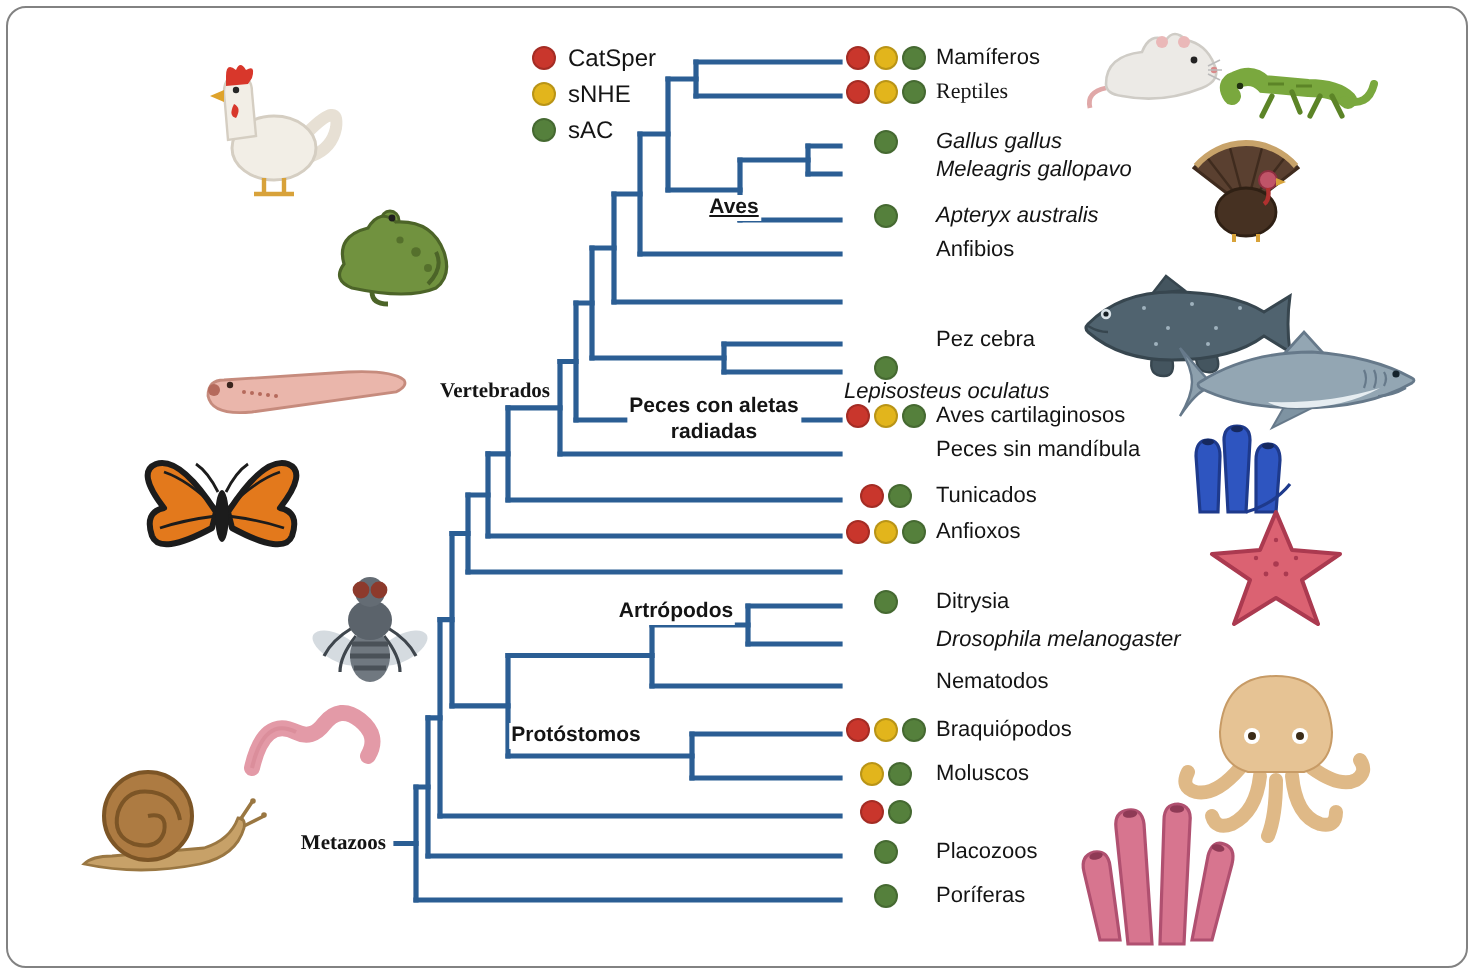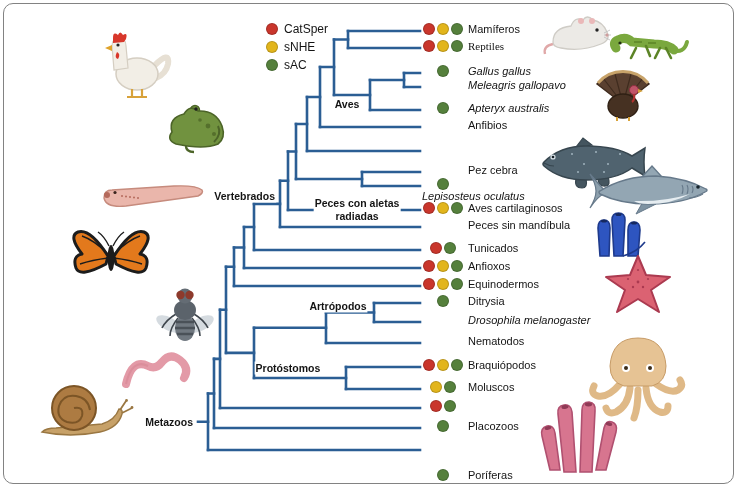--- a/index.html
+++ b/index.html
@@ -11,21 +11,21 @@
   .legend-row{display:flex;align-items:center;gap:6px;height:13px;}
   .legend-label{font-size:12px;color:#141414;}
   .dot{width:12px;height:12px;border-radius:50%;border:1px solid rgba(0,0,0,0.18);box-sizing:border-box;flex:0 0 auto;}
   .taxa-layer,.clade-layer,.illus-layer{position:absolute;inset:0;}
   .taxon-row{position:absolute;left:420px;height:17px;display:flex;align-items:flex-start;}
   .dots{width:46px;display:flex;justify-content:center;gap:2px;}
   .taxon-label{font-size:11px;white-space:nowrap;margin-left:2px;color:#141414;}
   .italic{font-style:italic;}
   .clade{position:absolute;font-size:10.5px;font-weight:bold;white-space:nowrap;color:#141414;}
   .clade.center{transform:translate(-50%,-50%);}
-  .clade.right{transform:translate(-100%,-50%);}
+  .clade.right{transform:translate(-100%,-50%);font-family:Liberation Serif, serif;}
   .clade .line{line-height:13px;text-align:center;background:#fff;padding:0 1px;}
   .illus{position:absolute;}
 </style>
 </head>
 <body>
 
 <div class="stage">
 
   <svg class="tree" width="737" height="487" viewBox="0 0 737 487">
     <g stroke="#2b5e94" stroke-width="2.6" fill="none" stroke-linecap="square">
@@ -120,28 +120,20 @@
         <span class="taxon-label">Tunicados</span>
       </div>
       <div class="taxon-row" style="top: 259.5px;">
         <span class="dots">
           <span class="dot" style="background: rgb(201, 54, 44);"></span>
           <span class="dot" style="background: rgb(226, 181, 28);"></span>
           <span class="dot" style="background: rgb(85, 128, 60);"></span>
         </span>
         <span class="taxon-label">Anfioxos</span>
       </div>
-      <div class="taxon-row" style="top: 277.5px;">
-        <span class="dots">
-          <span class="dot" style="background: rgb(201, 54, 44);"></span>
-          <span class="dot" style="background: rgb(226, 181, 28);"></span>
-          <span class="dot" style="background: rgb(85, 128, 60);"></span>
-        </span>
-        <span class="taxon-label">Equinodermos</span>
-      </div>
       <div class="taxon-row" style="top: 294.5px;">
         <span class="dots">
           <span class="dot" style="background: rgb(85, 128, 60);"></span>
         </span>
         <span class="taxon-label">Ditrysia</span>
       </div>
       <div class="taxon-row" style="top: 313.5px;">
         <span class="dots"></span>
         <span class="taxon-label italic">Drosophila melanogaster</span>
       </div>
@@ -170,33 +162,33 @@
           <span class="dot" style="background: rgb(85, 128, 60);"></span>
         </span>
         <span class="taxon-label"></span>
       </div>
       <div class="taxon-row" style="top: 419.5px;">
         <span class="dots">
           <span class="dot" style="background: rgb(85, 128, 60);"></span>
         </span>
         <span class="taxon-label">Placozoos</span>
       </div>
-      <div class="taxon-row" style="top: 441.5px; margin-top: 27px;">
+      <div class="taxon-row" style="top: 441.5px;">
         <span class="dots">
           <span class="dot" style="background: rgb(85, 128, 60);"></span>
         </span>
         <span class="taxon-label">Poríferas</span>
       </div>
     </div>
 
   <div class="clade-layer">
       <div class="clade right" style="left: 276px; top: 196px;">
         <div class="line">Vertebrados</div>
       </div>
-      <div class="clade center" style="left: 347px; top: 104px;">
+      <div class="clade center" style="left: 367px; top: 104px; text-decoration: underline;">
         <div class="line">Aves</div>
       </div>
       <div class="clade center" style="left: 357px; top: 210px;">
         <div class="line">Peces con aletas</div>
         <div class="line">radiadas</div>
       </div>
       <div class="clade center" style="left: 338px; top: 306px;">
         <div class="line">Artrópodos</div>
       </div>
       <div class="clade center" style="left: 288px; top: 368px;">

